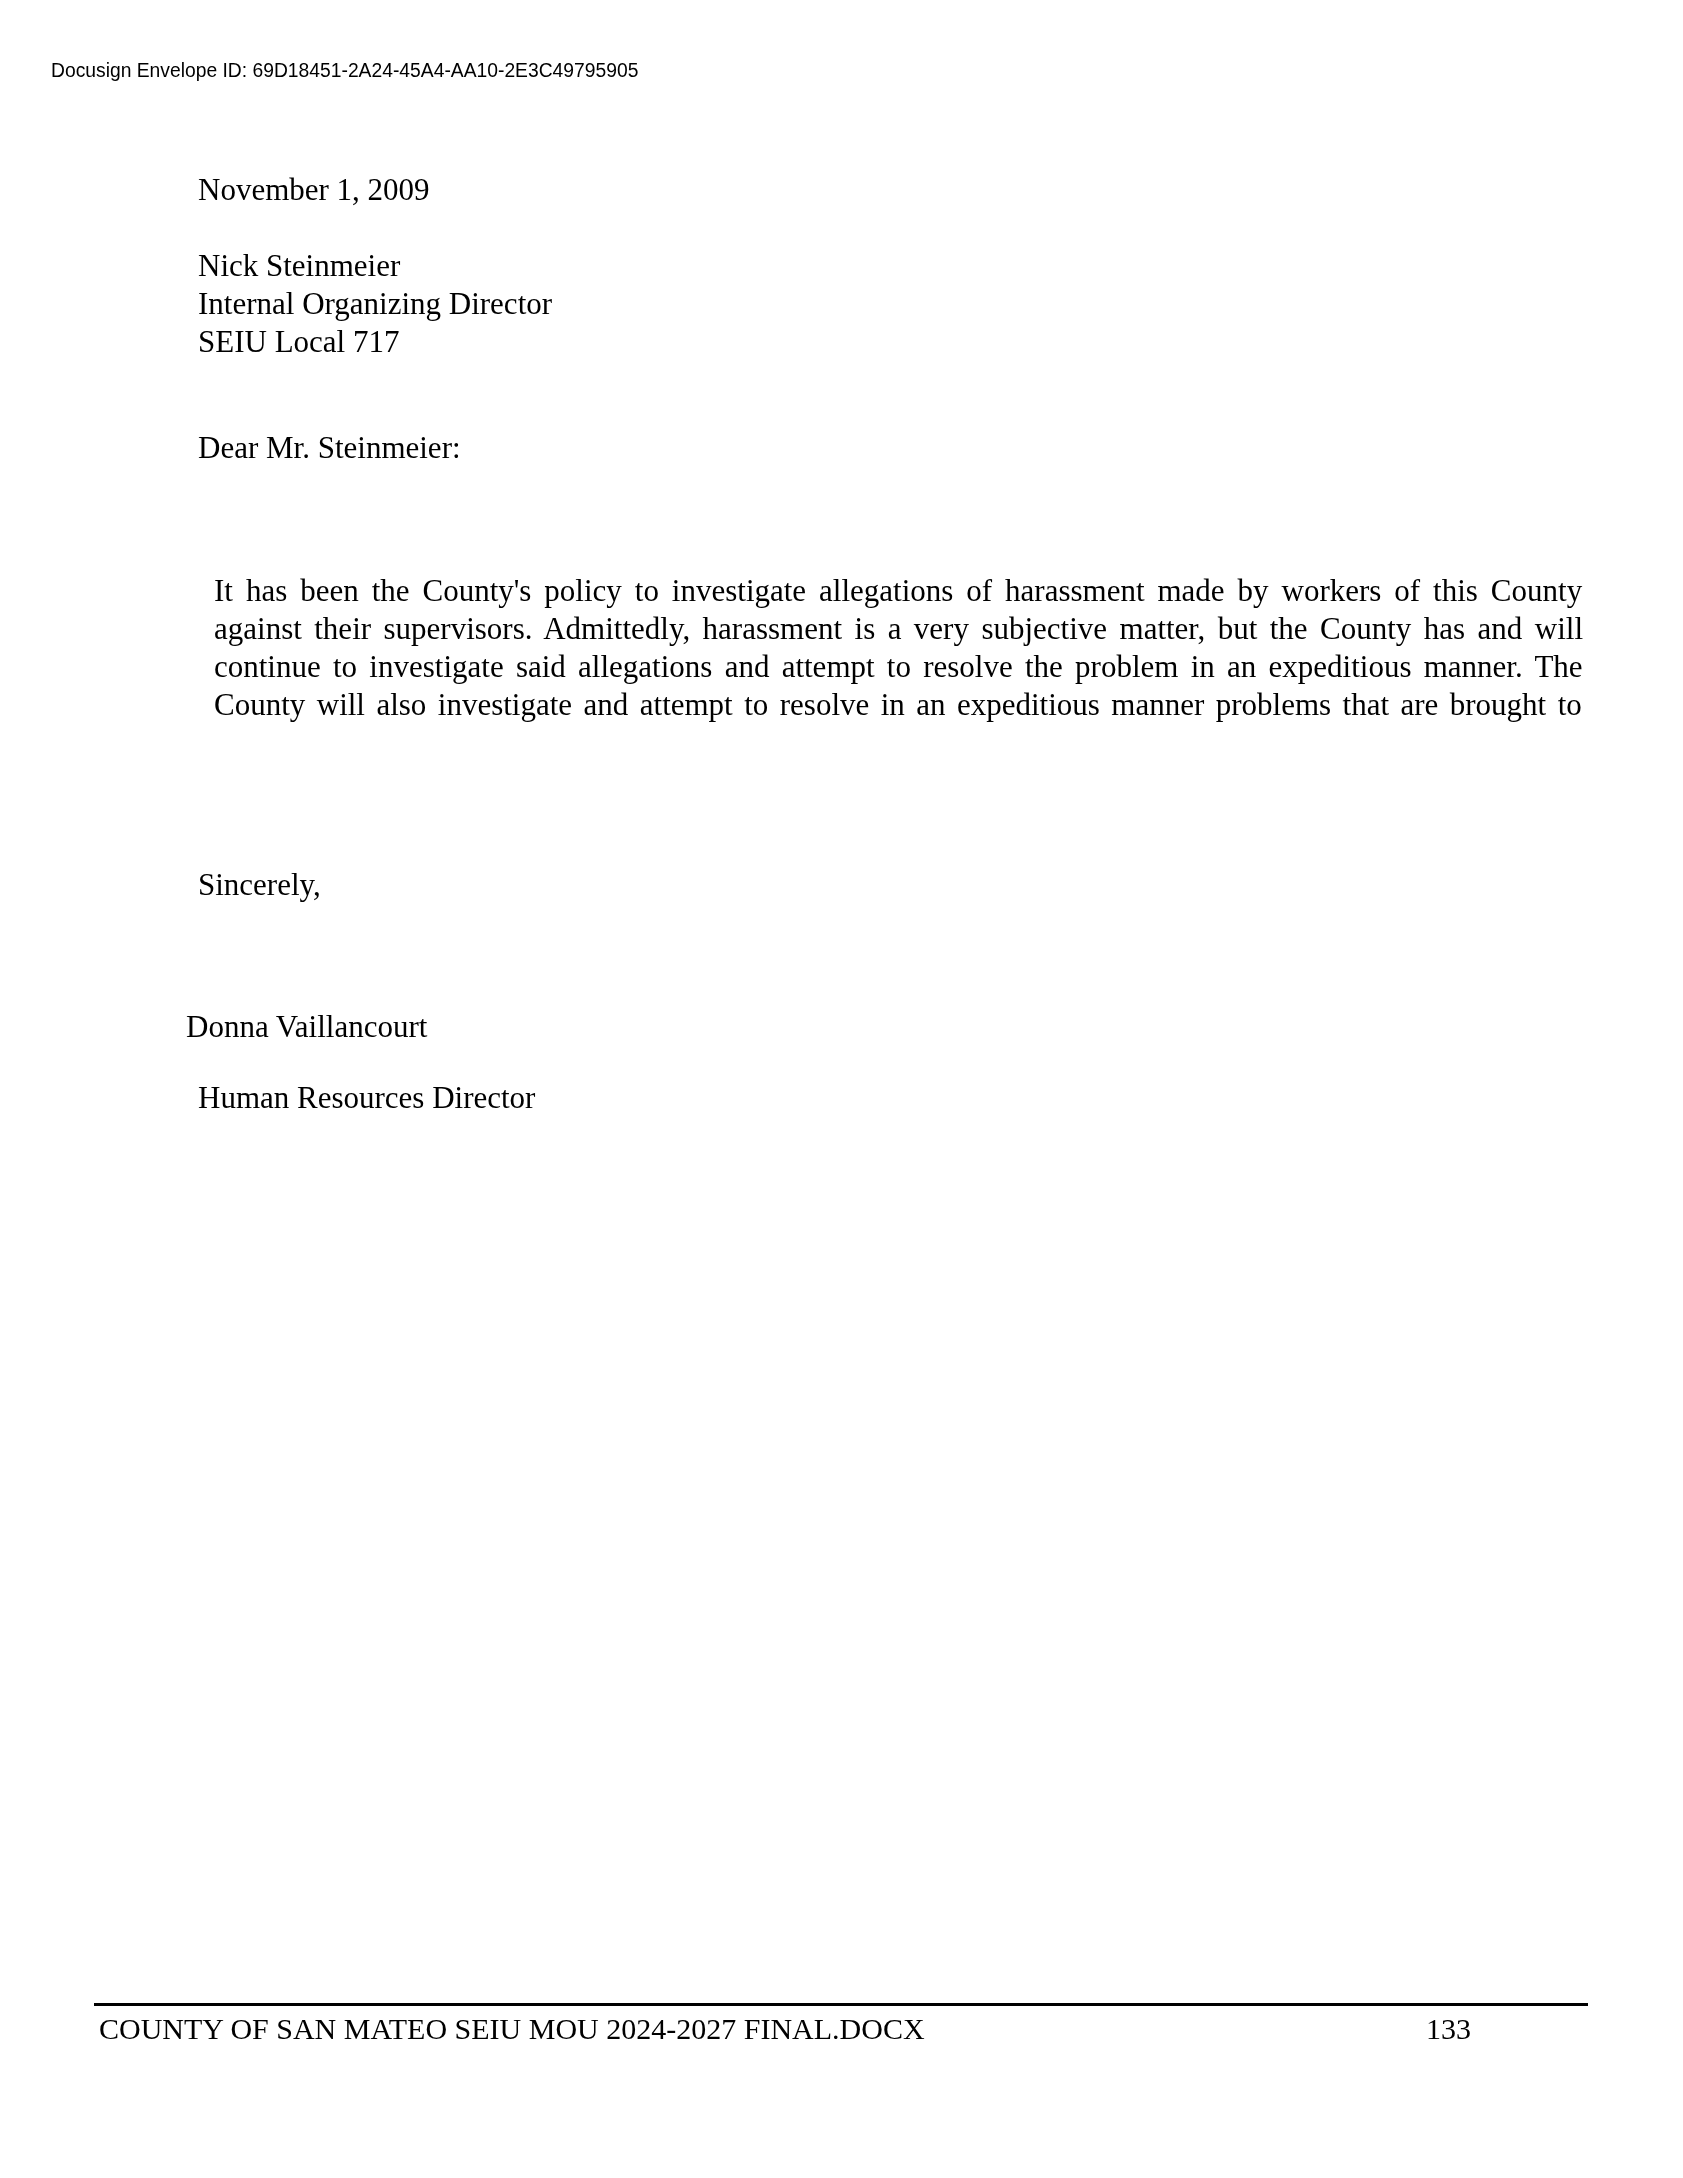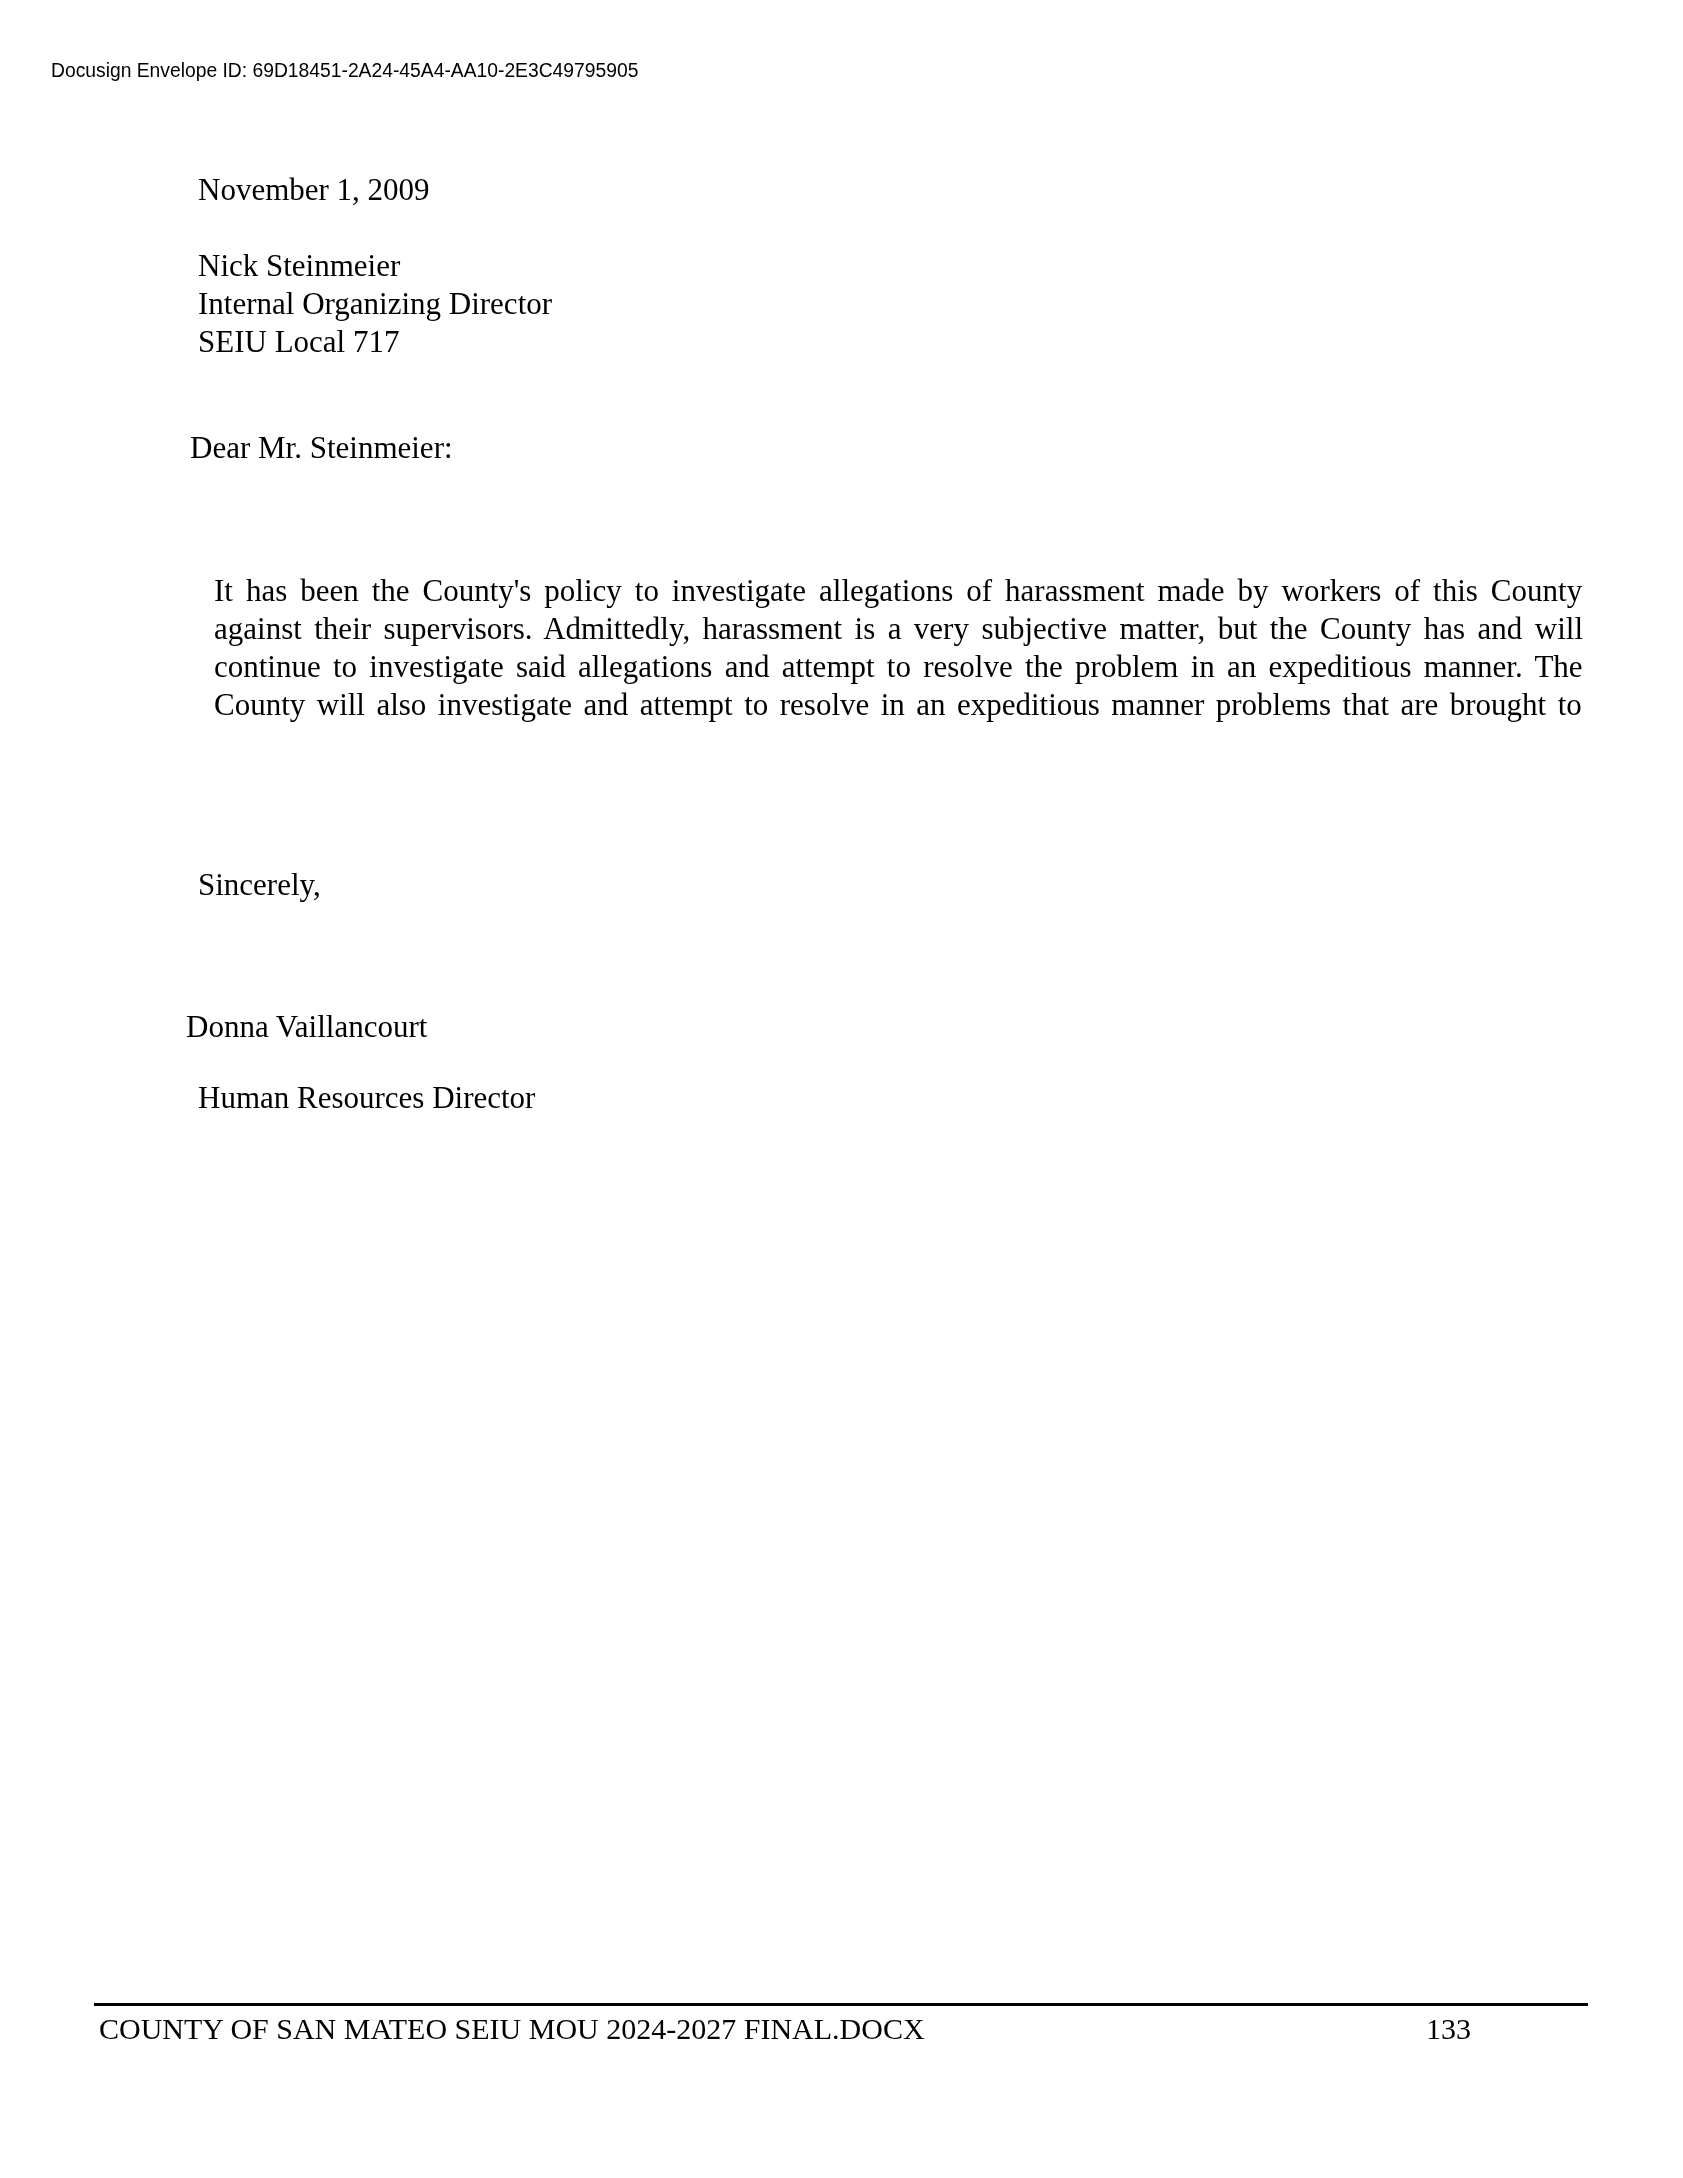--- a/index.html
+++ b/index.html
@@ -3,21 +3,21 @@
 <meta charset="utf-8">
 <style>
   html, body { margin: 0; padding: 0; background: #ffffff; }
   body { width: 1683px; height: 2178px; position: relative; overflow: hidden; color: #000; }
   .serif { font-family: "Liberation Serif", "DejaVu Serif", serif; font-size: 31px; line-height: 38px; }
   .abs { position: absolute; white-space: nowrap; }
   #envelope { left: 51px; top: 27px; font-family: "Liberation Sans", "DejaVu Sans", sans-serif; font-size: 19.3px; line-height: 24px; margin-top: 32px; }
   #date { left: 198px; top: 171px; }
   #recipient { left: 198px; top: 247px; }
   #recipient div { white-space: nowrap; }
-  #salutation { left: 190px; top: 429px; text-align: right; }
+  #salutation { left: 198px; top: 429px; text-align: right; }
   #body { left: 198px; top: 572px; width: 1376px; white-space: normal; text-align: justify; text-align-last: left; }
   #body span.line { display: block; text-align: justify; text-align-last: justify; white-space: nowrap; margin-left: 16px; }
   #body span.line.last { text-align-last: left; }
   #closing { left: 198px; top: 866px; }
   #signer-name { left: 186px; top: 1008px; }
   #signer-title { left: 198px; top: 1079px; }
   #footer-rule { position: absolute; left: 94px; top: 2003px; width: 1494px; height: 3px; background: #000; }
   #footer-doc { left: 99px; top: 2010px; font-size: 30px; }
   #footer-page { left: 1426px; top: 2010px; font-size: 30px; }
 </style>

